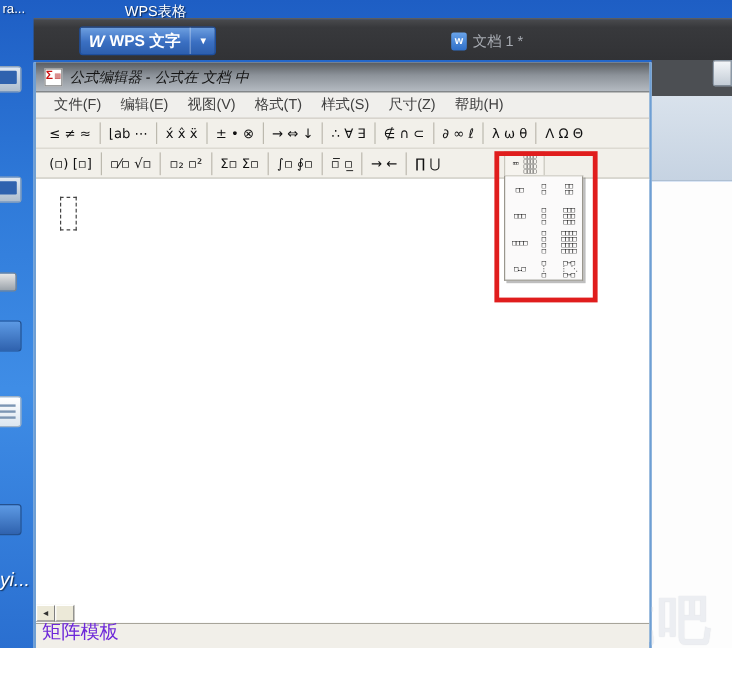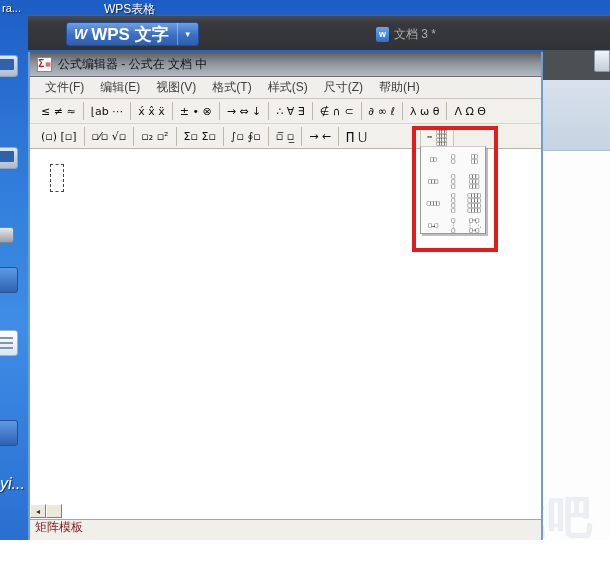--- a/index.html
+++ b/index.html
@@ -19,21 +19,21 @@
   .icon-gray { height:16px; width:20px; background:linear-gradient(180deg,#e8e8e8,#9aa2aa); border:1px solid #7d858d; }
 
   
   #wps-bar { position:absolute; left:28px; top:15px; width:582px; height:35px;
              background:linear-gradient(180deg,#4a4b4e 0%,#38393c 20%,#313235 100%);
              border-top:1px solid #5c5d60; }
   #wps-app-btn { position:absolute; left:38px; top:6px; height:24px; display:flex; align-items:center;
                  background:linear-gradient(180deg,#6d9fe0,#3a6fc2 55%,#2d5fae);
                  border:1px solid #1e4f9e; border-radius:3px; color:#fff; cursor:default; }
   #wps-app-btn .wlogo { font-weight:bold; font-style:italic; font-size:14px; padding:0 4px 0 7px; }
-  #wps-app-btn .wtxt { font-weight:bold; font-size:17px; padding-right:8px; }
+  #wps-app-btn .wtxt { font-weight:bold; font-size:13px; padding-right:8px; }
   #wps-app-btn .warrow { font-size:9px; padding:0 6px; border-left:1px solid rgba(255,255,255,.35); height:100%; display:flex; align-items:center; }
   #doc-tab { position:absolute; left:348px; top:7px; height:22px; display:flex; align-items:center; gap:5px; }
   #doc-tab .dicon { width:13px; height:15px; background:linear-gradient(180deg,#69a4ea,#2f6fc8); border-radius:2px;
                     color:#fff; font-size:9px; font-weight:bold; text-align:center; line-height:15px; }
   #doc-tab .dtxt { color:#a9adb4; font-size:12px; }
   #bg-win-btn { position:absolute; left:594px; top:50px; width:16px; height:22px;
                 background:linear-gradient(180deg,#f3f6f9,#c3ccd6); border:1px solid #8b98a6; border-radius:2px 0 0 2px; }
 
   
   #right-dark { position:absolute; left:543px; top:50px; width:67px; height:30px; background:#4c4f53; }
@@ -54,21 +54,21 @@
   #eq-window { position:absolute; left:28px; top:52px; width:515px; height:497px;
                border-left:2px solid #6e9fd4; border-right:2px solid #6e9fd4;
                background:#f1efe9; }
   #eq-titlebar { position:relative; height:25px;
                  background:linear-gradient(180deg,#585c61 0%,#8d939a 45%,#b4bac1 100%);
                  display:flex; align-items:center; border-bottom:1px solid #6b7076; }
   #eq-icon { width:15px; height:15px; margin:0 6px 0 7px; background:#fff; border:1px solid #888;
              display:flex; align-items:center; justify-content:center; gap:1px; }
   #eq-icon .sig { color:#cc1111; font-size:10px; font-weight:bold; line-height:1; }
   #eq-icon .grid { color:#b33; font-size:6px; line-height:1; }
-  #eq-title { font-size:12px; color:#141414; }
+  #eq-title { font-size:12px; color:#141414;font-style:italic; }
 
   #eq-menubar { height:22px; background:#f0efec; border-bottom:1px solid #c9c6be;
                 display:flex; align-items:center; padding-left:8px; gap:2px; }
   .menu-item { font-size:12px; color:#404040; padding:2px 7px; cursor:default; }
 
   #eq-toolbar { height:50px; background:#f2f0ea; border-bottom:1px solid #b9b6ac; position:relative; }
   .tb-row { height:25px; display:flex; align-items:stretch; padding-left:4px; }
   .tb-row1 { border-bottom:1px solid #d8d5cc; }
   .tb-btn { display:flex; align-items:center; justify-content:center;
             font-size:11px; color:#101010; padding:0 7px; cursor:default; white-space:nowrap;
@@ -95,21 +95,21 @@
 
   
   #eq-canvas { position:relative; height:370px; background:#fff; border-top:1px solid #fff; }
   #eq-slot { position:absolute; left:20px; top:14px; width:14px; height:28px;
              border:1px dashed #444; }
   #eq-scroll { position:absolute; left:0; bottom:0; height:15px; display:flex; }
   .scr-btn { width:16px; height:14px; background:#ece9d8; border:1px solid; border-color:#fff #7f7f7f #7f7f7f #fff;
              font-size:7px; color:#333; display:flex; align-items:center; justify-content:center; }
   #eq-statusbar { height:16px; background:#f1efe9; border-top:1px solid #a7a49a;
                   display:flex; align-items:center; padding-left:5px; }
-  #eq-status-text { font-size:12px; color:#7f1d1d; }
+  #eq-status-text { font-size:16px; color:#6d28d9; }
 </style>
 </head>
 <body>
 
 <div id="screen">
 
   <span class="desk-label" style="left:2px; top:2px;">ra...</span>
   <span class="desk-label" style="left:104px; top:1px; font-size:12px;">WPS表格</span>
 
   <div class="desk-icon icon-monitor" style="top:55px;">
@@ -130,21 +130,21 @@
   <span class="desk-label" style="left:0; top:475px; font-size:16px;font-style:italic;">yi...</span>
 
   <div id="wps-bar">
     <div id="wps-app-btn">
       <span class="wlogo">W</span>
       <span class="wtxt">WPS 文字</span>
       <span class="warrow" style="font-size:8px;">▼</span>
     </div>
     <div id="doc-tab">
       <span class="dicon">w</span>
-      <span class="dtxt">文档 3 *</span>
+      <span class="dtxt">文档 1 *</span>
     </div>
   </div>
 
   <div id="right-dark"></div>
   <div id="bg-win-btn"></div>
   <div id="right-band"></div>
   <div id="right-white"></div>
 
   <div id="watermark">
     <div class="wm-big">下载吧</div>

